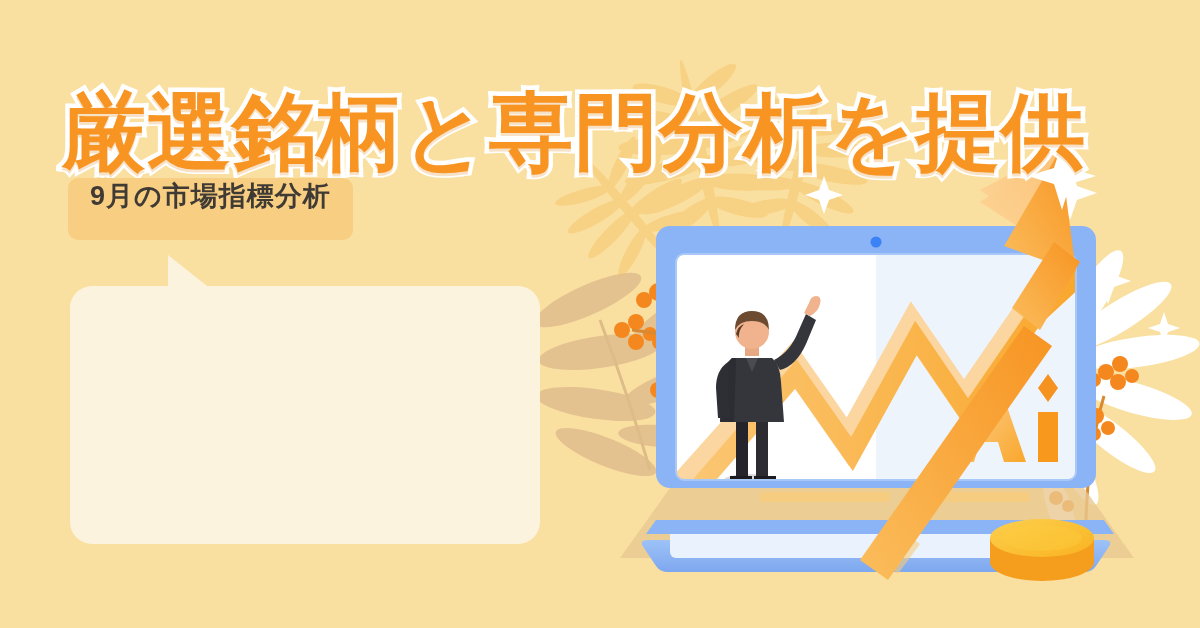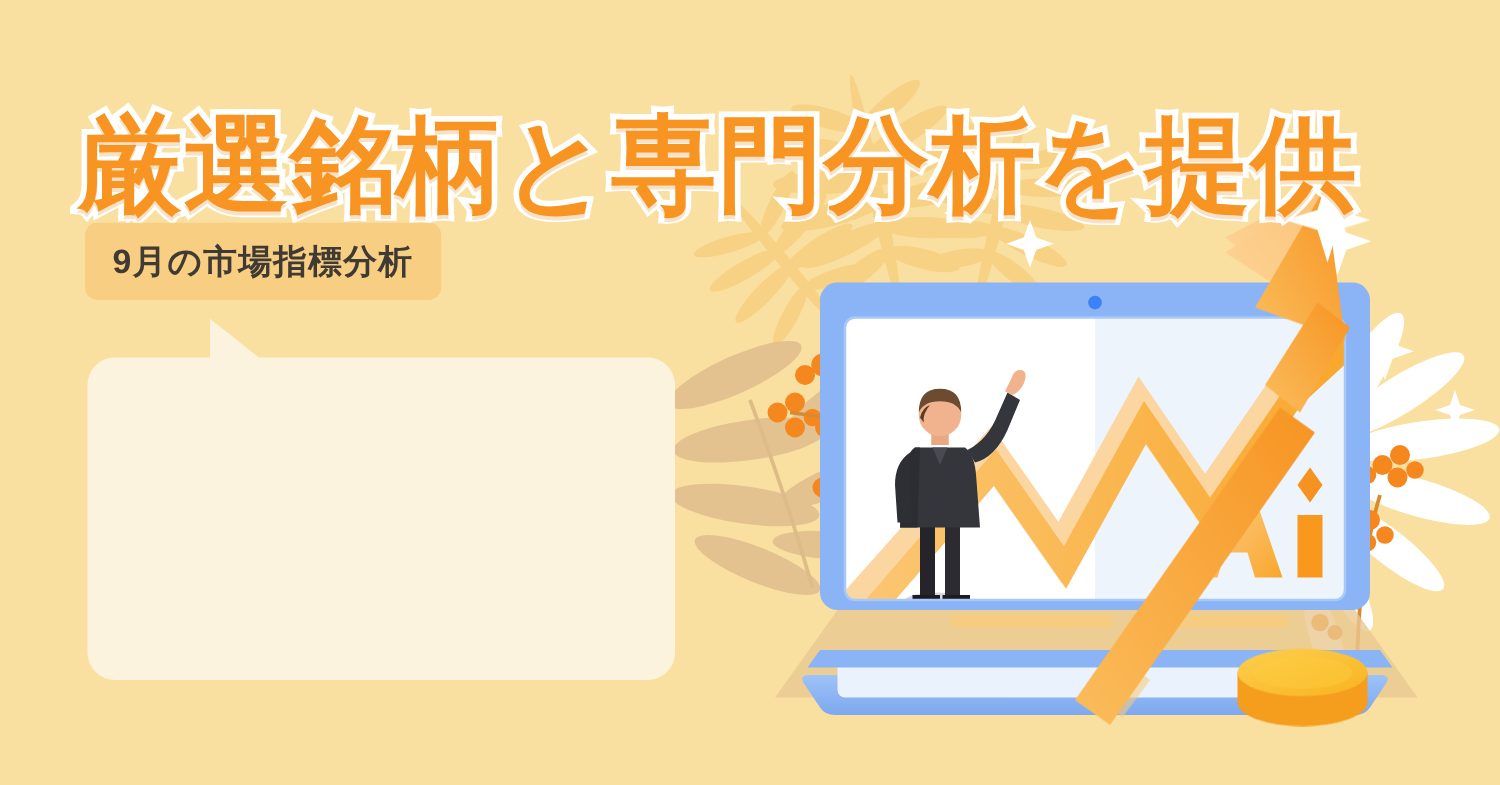--- a/index.html
+++ b/index.html
@@ -33,21 +33,21 @@
     paint-order: stroke fill;
     text-shadow: 0 3px 0 rgba(226,140,30,.25);
     margin-top: 32px;
   }
 
   .badge {
     position: absolute;
     left: 68px; top: 178px;
     height: 62px;
     padding: 0 22px;
-    display: flex; align-items: center;
+    display: flex; align-items: flex-start;
     background: #f8ce83;
     border-radius: 10px;
     color: #3f3a33;
     font-size: 27px;
     font-weight: 700;
     letter-spacing: 1px;
     white-space: nowrap;
   }
 
   .bubble {

